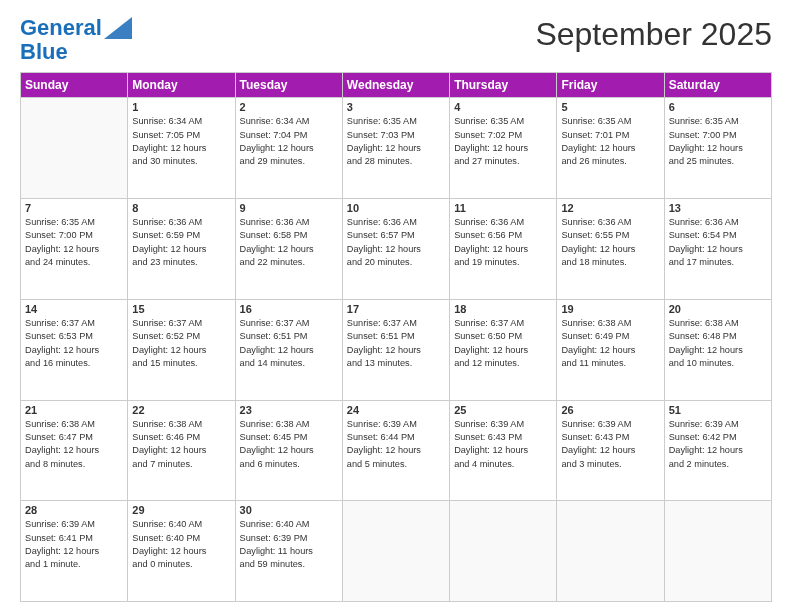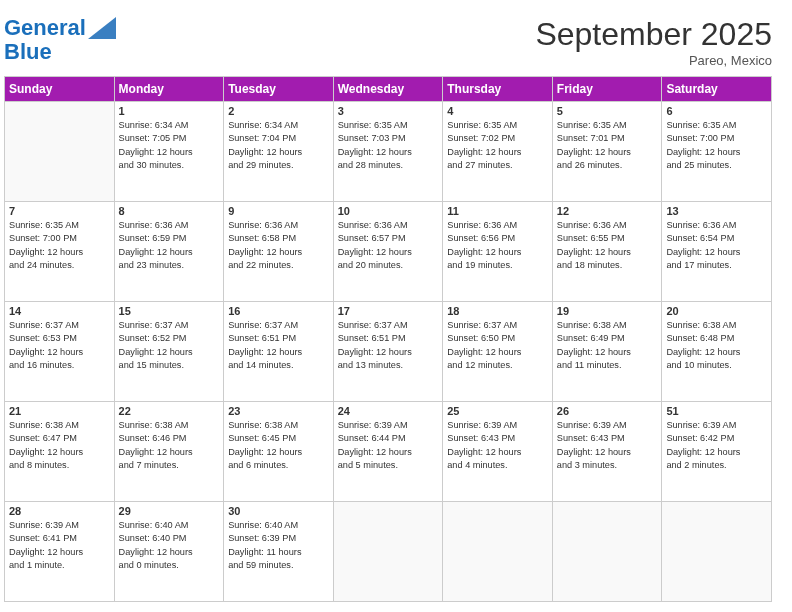--- a/index.html
+++ b/index.html
@@ -6,21 +6,21 @@
     body {
       font-family: Arial, sans-serif;
       background: #fff;
       width: 792px;
       height: 612px;
       overflow: hidden;
     }
     .page {
       width: 792px;
       height: 612px;
-      padding: 16px 20px 10px 4px;
+      padding: 16px 20px 10px 20px;
       display: flex;
       flex-direction: column;
     }
     .header {
       display: flex;
       justify-content: space-between;
       align-items: flex-start;
       margin-bottom: 8px;
     }
     .logo {
@@ -103,21 +103,20 @@
         </svg>
       </div>
       <div style="display:flex; align-items:center;">
         <span class="logo-text">
           <span class="blue">Blue</span>
         </span>
       </div>
     </div>
     <div class="title-block">
       <div class="month-title">September 2025</div>
-      <div class="location">Pareo, Mexico</div>
     </div>
   </div>
 
   <table class="calendar">
     <thead>
       <tr>
         <th>Sunday</th>
         <th>Monday</th>
         <th>Tuesday</th>
         <th>Wednesday</th>

